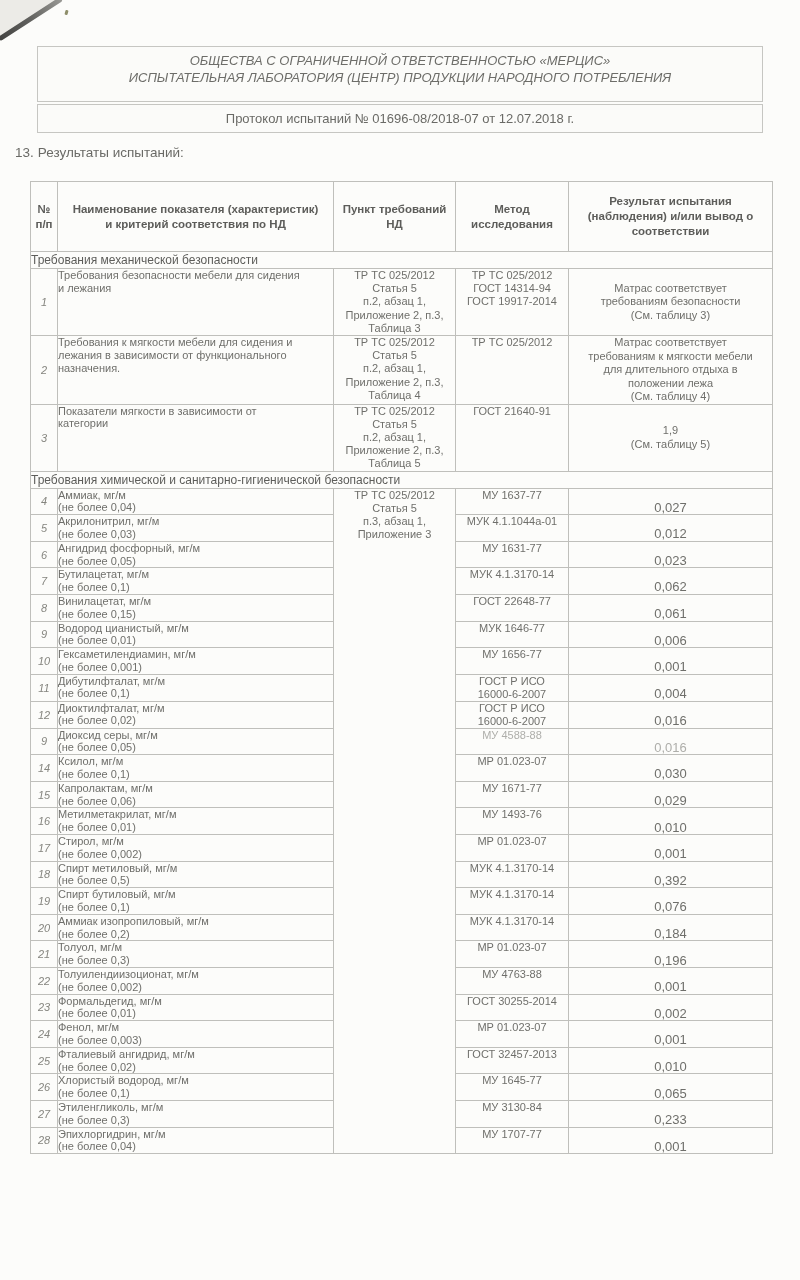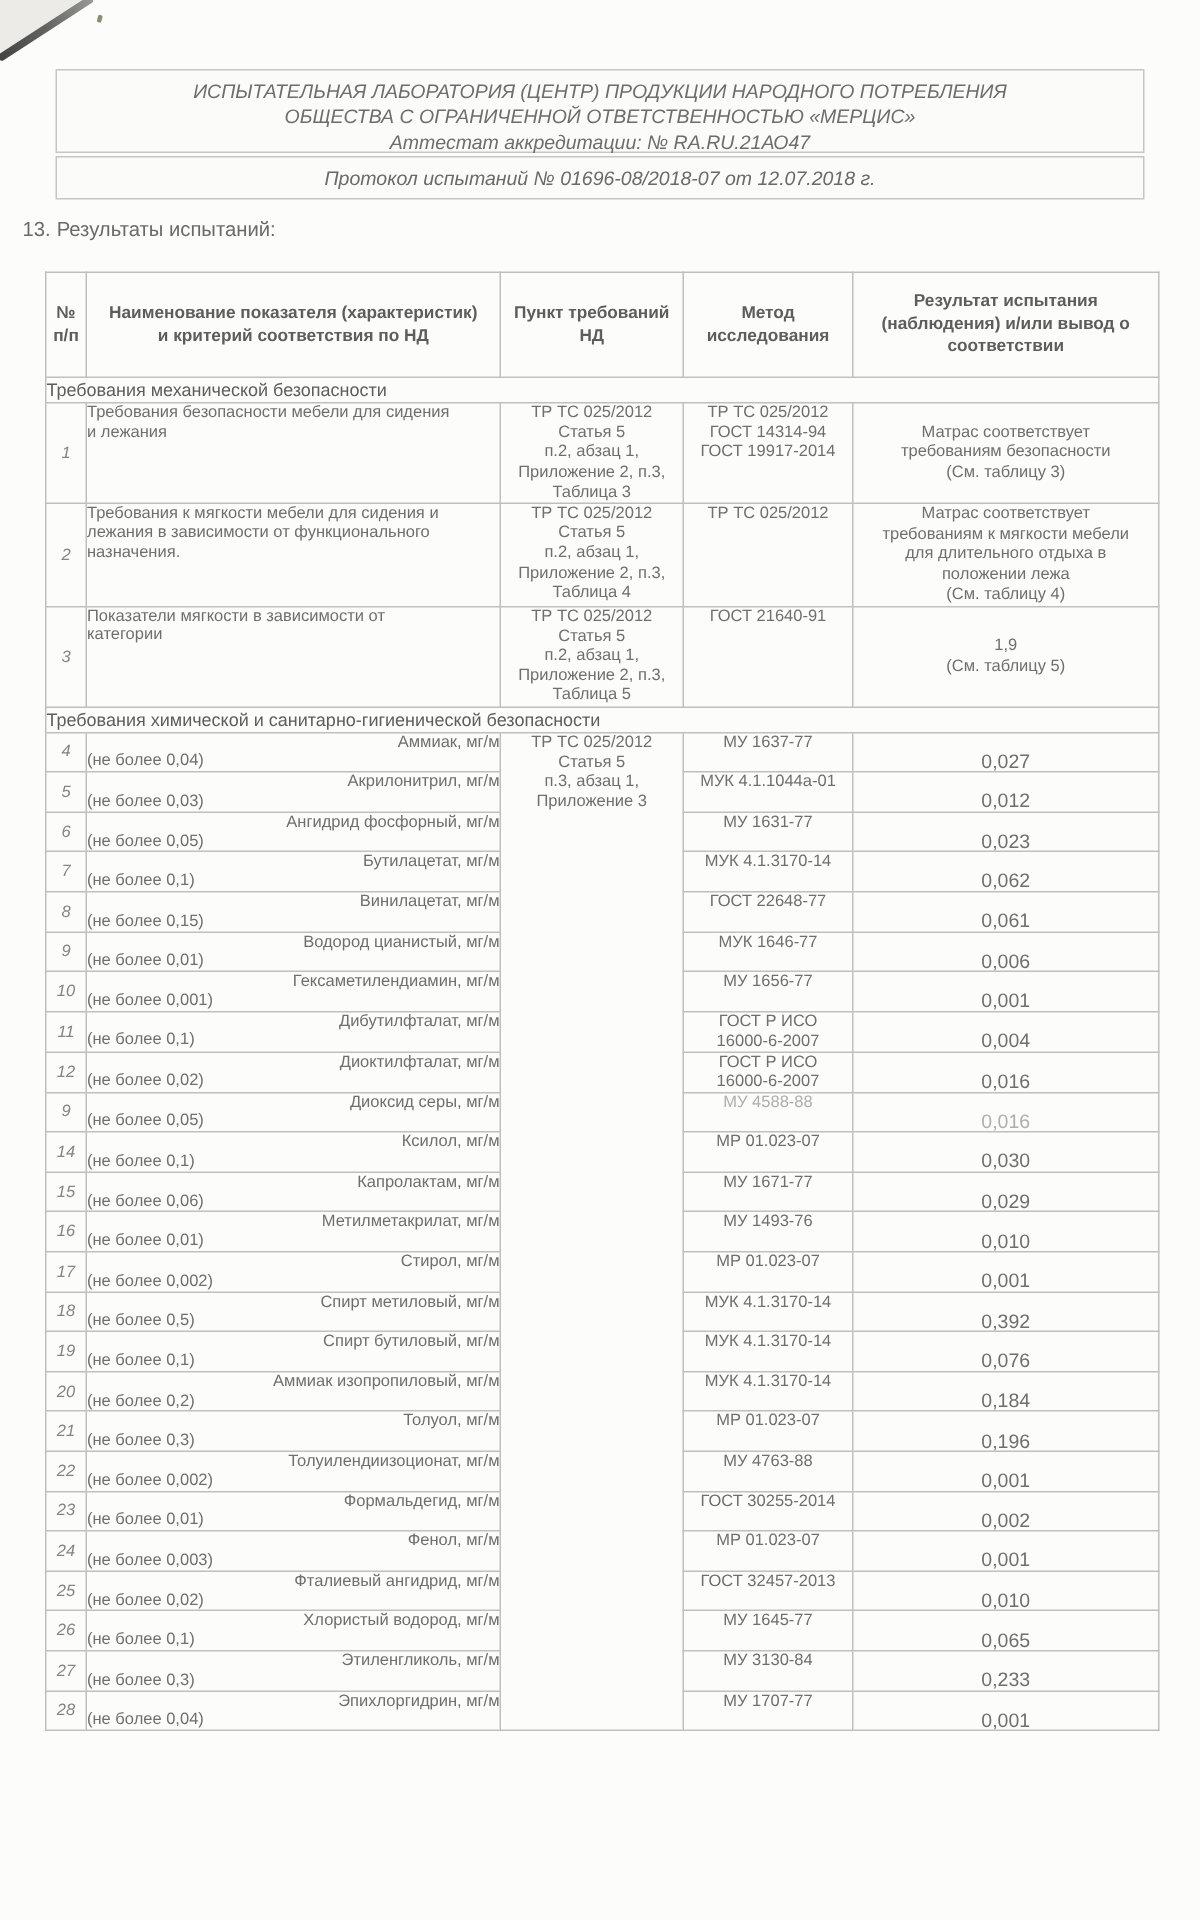--- a/index.html
+++ b/index.html
@@ -27,21 +27,20 @@
     position:absolute;left:37px;top:46px;width:726px;height:56px;
     border:1px solid #c6c6c2;background:#fbfbf9;
     text-align:center;color:#6d6d69;font-style:italic;
     font-size:13px;line-height:17px;padding-top:5px;box-sizing:border-box;
   }
   .protocol-box{
     position:absolute;left:37px;top:104px;width:726px;height:29px;
     border:1px solid #c6c6c2;background:#fbfbf9;
     text-align:center;color:#6a6a66;font-size:13px;line-height:28px;
     box-sizing:border-box;
-    font-style:italic;
   }
   .section-title{
     position:absolute;left:15px;top:145px;font-size:13.5px;color:#6a6a66;
   }
   .section-title .lbl{margin-left:4px;}
   table.results{
     position:absolute;left:30px;top:181px;width:742px;
     border-collapse:collapse;table-layout:fixed;
   }
   table.results th, table.results td{
@@ -74,42 +73,41 @@
     padding-top:2px;line-height:13px;white-space:pre-line;
   }
   td.result{
     text-align:center;font-size:11px;color:#6f6f6b;white-space:pre-line;
     line-height:13.5px;vertical-align:middle;
   }
   td.value{vertical-align:bottom;padding-bottom:4px;font-size:13px;}
   .faded{color:#aeaeaa !important;}
   tr.mech-row{height:65px;}
   tr.chem-row{height:26px;}
-  .chem-name-main{white-space:nowrap;text-align:right;}
+  .chem-name-main{white-space:nowrap;}
   .chem-name-limit{white-space:nowrap;}
   .footer{
     position:absolute;left:0;top:1152px;width:800px;text-align:center;
     font-size:13px;color:#7c7c78;letter-spacing:0.5px;
   }
 </style>
 </head>
 <body>
 
 <div class="page">
 
   <div>
     <div class="corner-light"></div>
     <div class="corner-dark"></div>
   </div>
   <div class="speck"></div>
 
   <div class="header-box">
+    <div>ОБЩЕСТВА С ОГРАНИЧЕННОЙ ОТВЕТСТВЕННОСТЬЮ «МЕРЦИС»</div>
     <div>ИСПЫТАТЕЛЬНАЯ ЛАБОРАТОРИЯ (ЦЕНТР) ПРОДУКЦИИ НАРОДНОГО ПОТРЕБЛЕНИЯ</div>
-    <div>ОБЩЕСТВА С ОГРАНИЧЕННОЙ ОТВЕТСТВЕННОСТЬЮ «МЕРЦИС»</div>
-    <div>Аттестат аккредитации: № RA.RU.21АО47</div>
   </div>
 
   <div class="protocol-box">
     <span>Протокол испытаний № 01696-08/2018-07 от 12.07.2018 г.</span>
   </div>
 
   <div class="section-title">
     <span class="num">13.</span><span class="lbl">Результаты испытаний:</span>
   </div>
 

